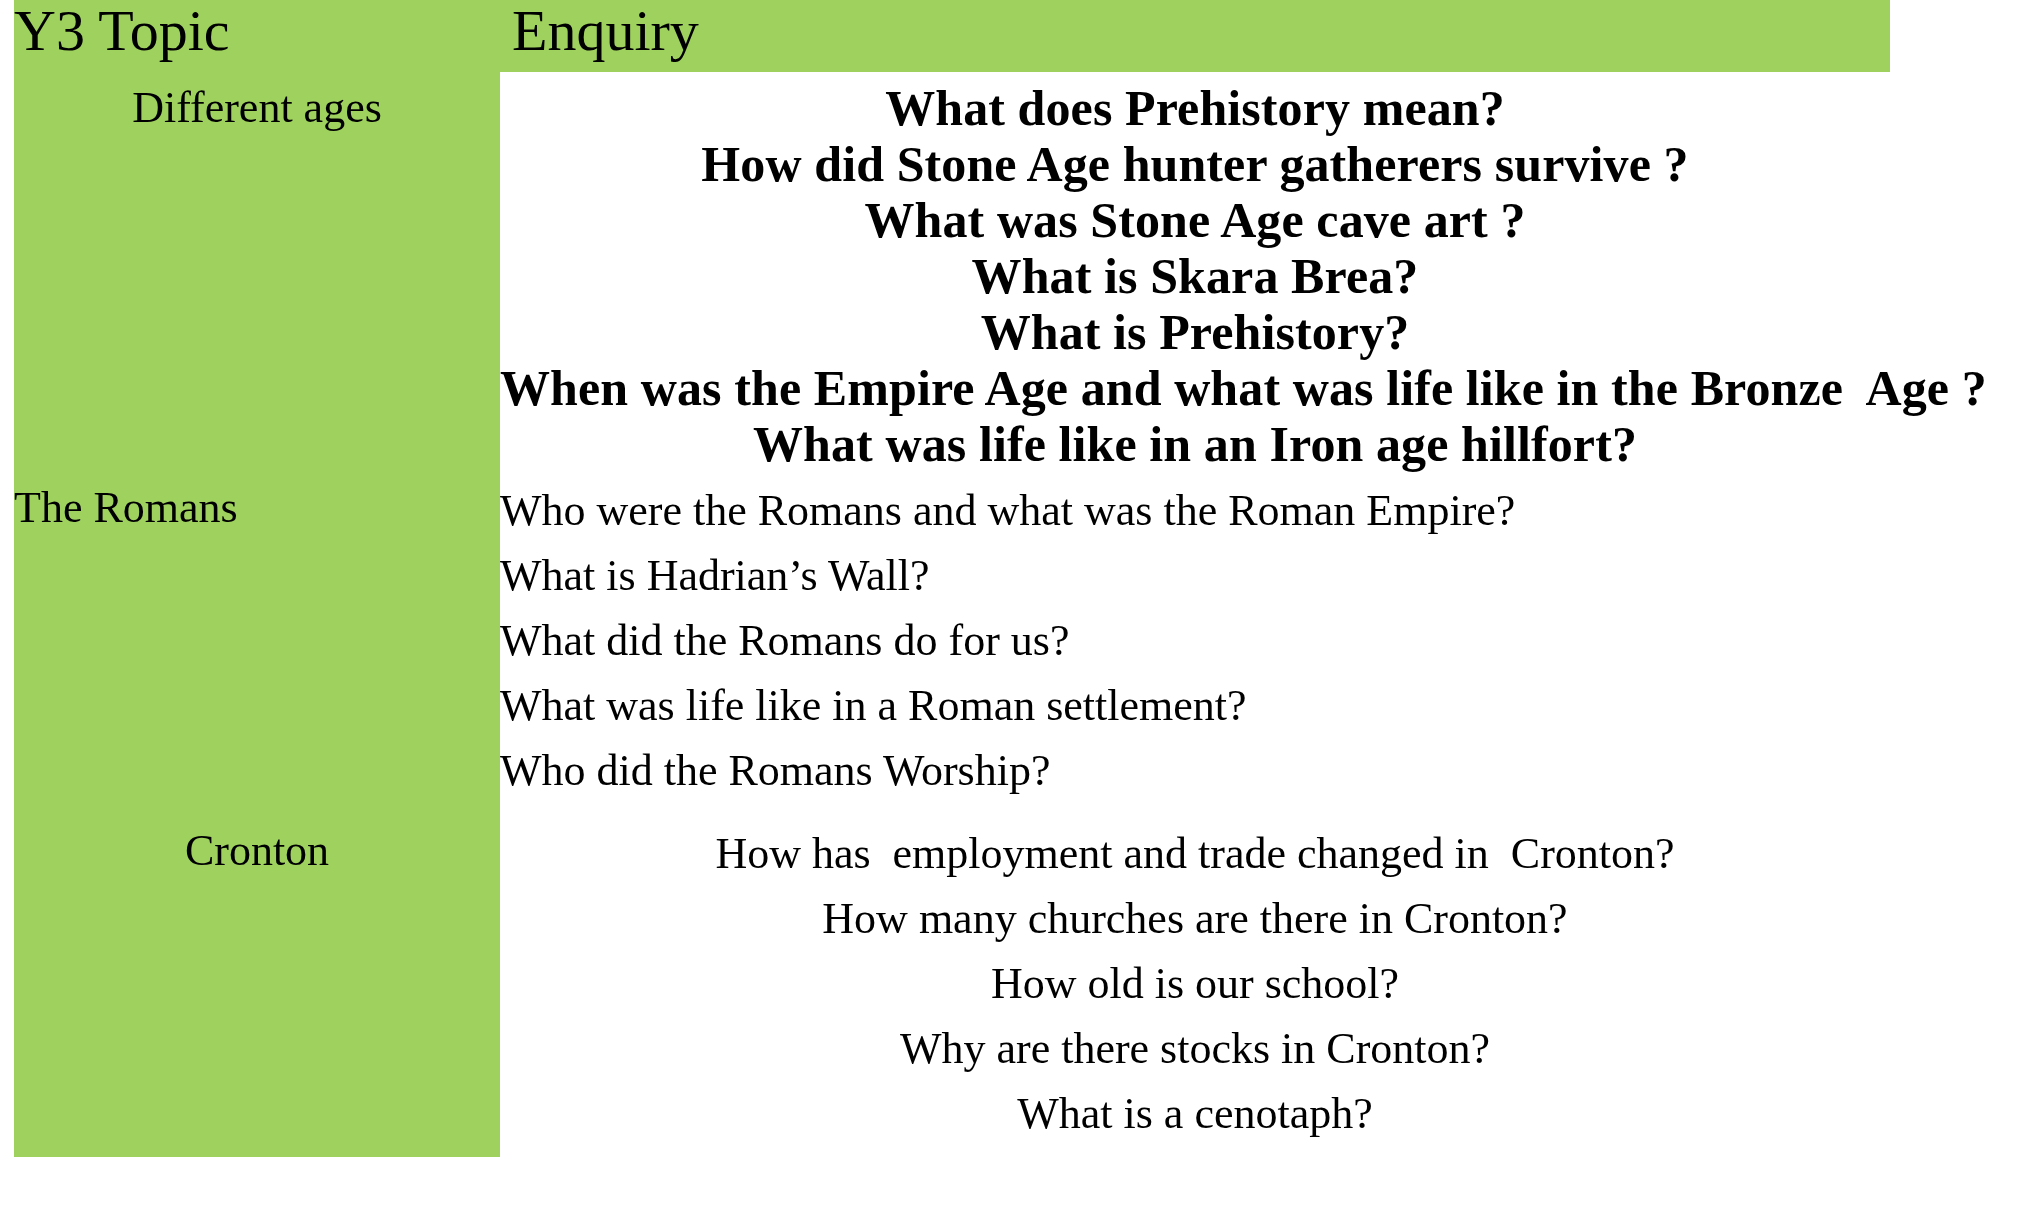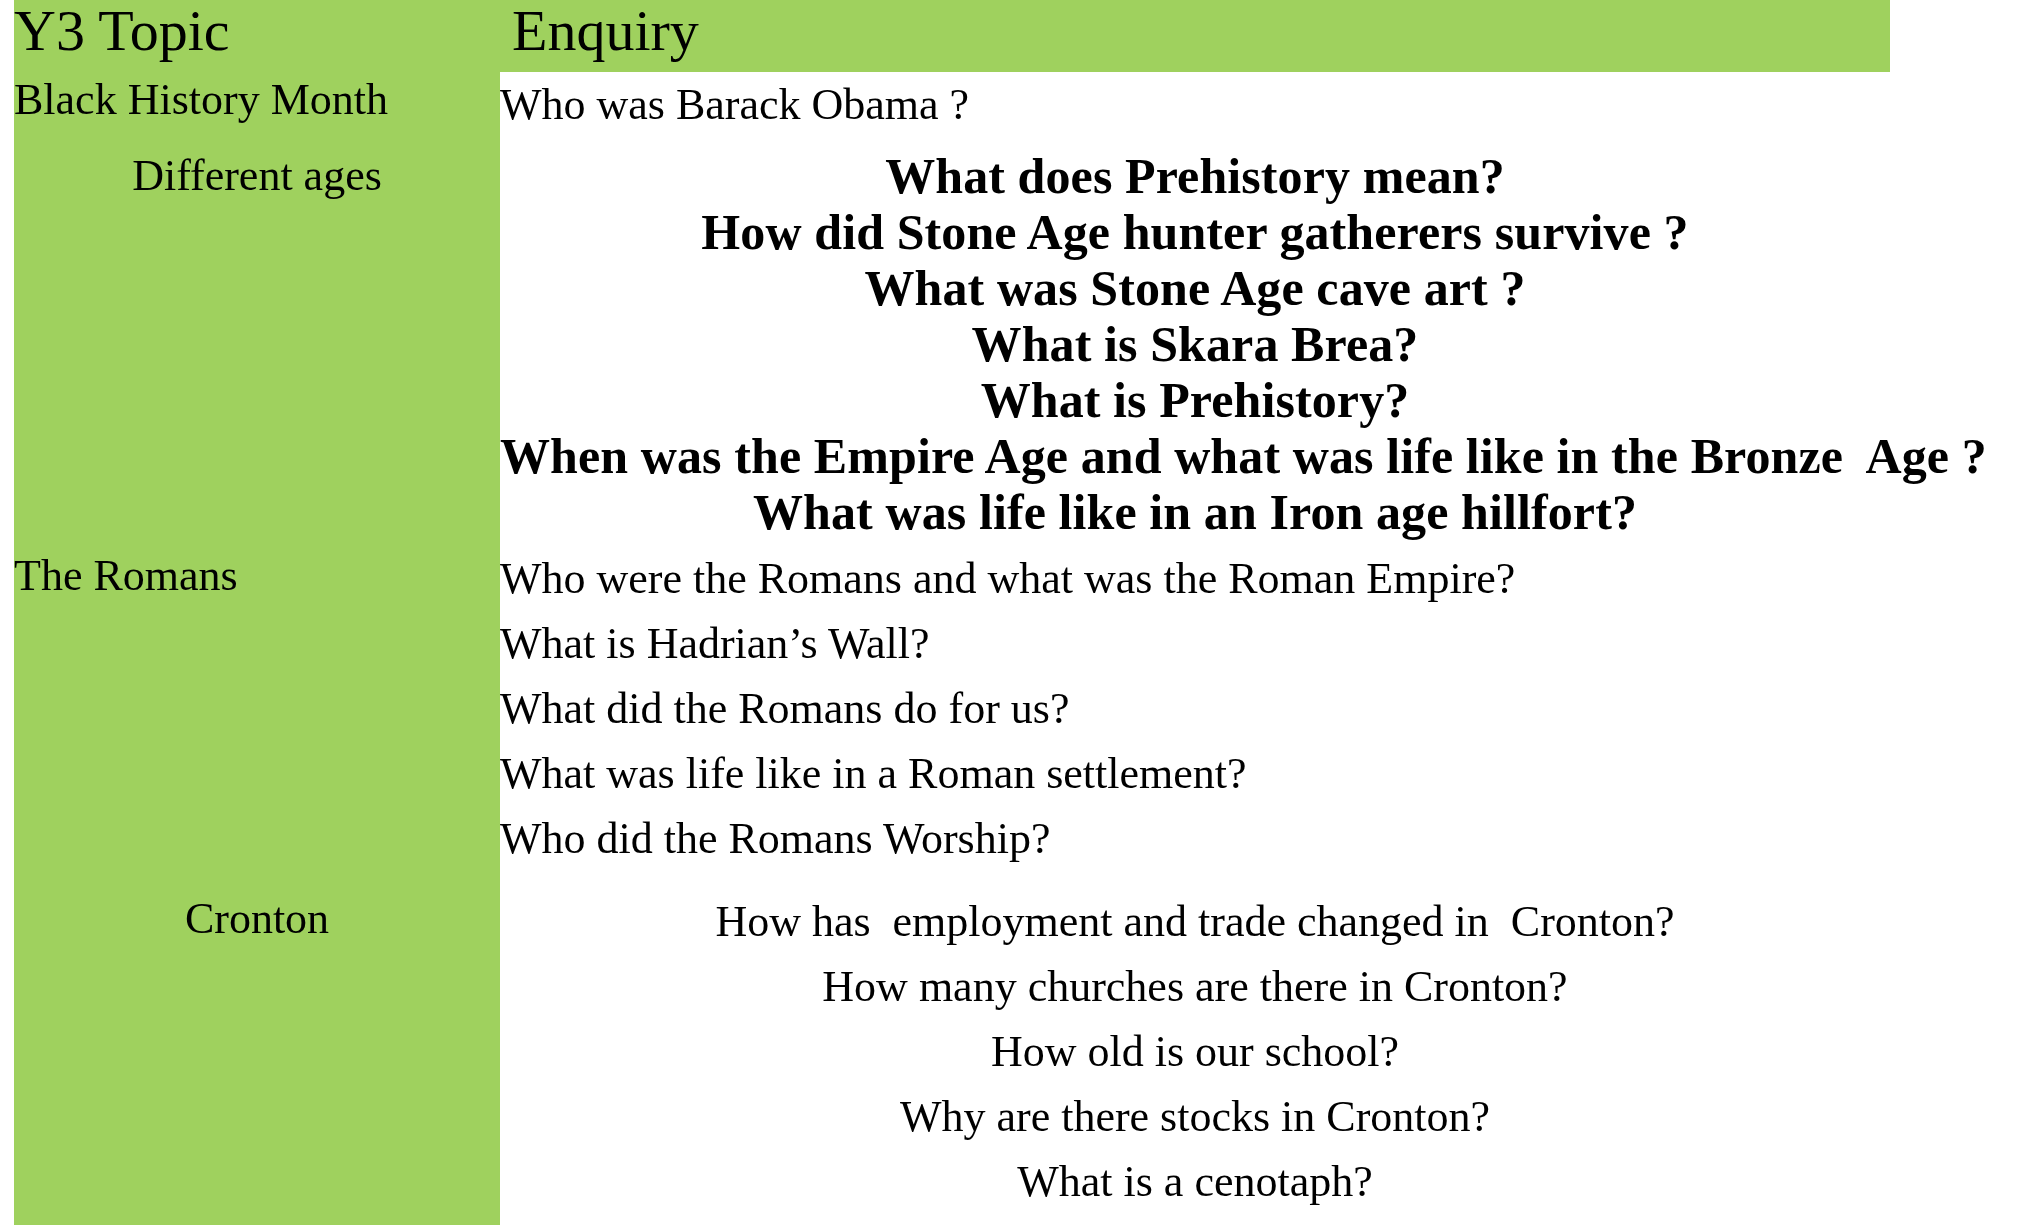--- a/index.html
+++ b/index.html
@@ -126,26 +126,20 @@
       <col class="c-topic">
       <col class="c-enq">
     </colgroup>
     <tbody>
 
       <tr class="hdr-row">
         <td class="hdr-cell">Y3 Topic</td>
         <td class="hdr-cell enq">Enquiry</td>
       </tr>
 
-      <tr class="r-bhm">
-        <td class="topic-cell">Black History Month</td>
-        <td class="enq-cell">
-          <div class="enq-line">Who was Barack Obama ?</div>
-        </td>
-      </tr>
 
       <tr class="r-ages">
         <td class="topic-cell">Different ages</td>
         <td class="enq-cell bold">
           <div class="enq-line">What does Prehistory mean?</div>
           <div class="enq-line">How did Stone Age hunter gatherers survive ?</div>
           <div class="enq-line">What was Stone Age cave art ?</div>
           <div class="enq-line">What is Skara Brea?</div>
           <div class="enq-line">What is Prehistory?</div>
           <div class="enq-line">When was the Empire Age and what was life like in the Bronze  Age ?</div>

